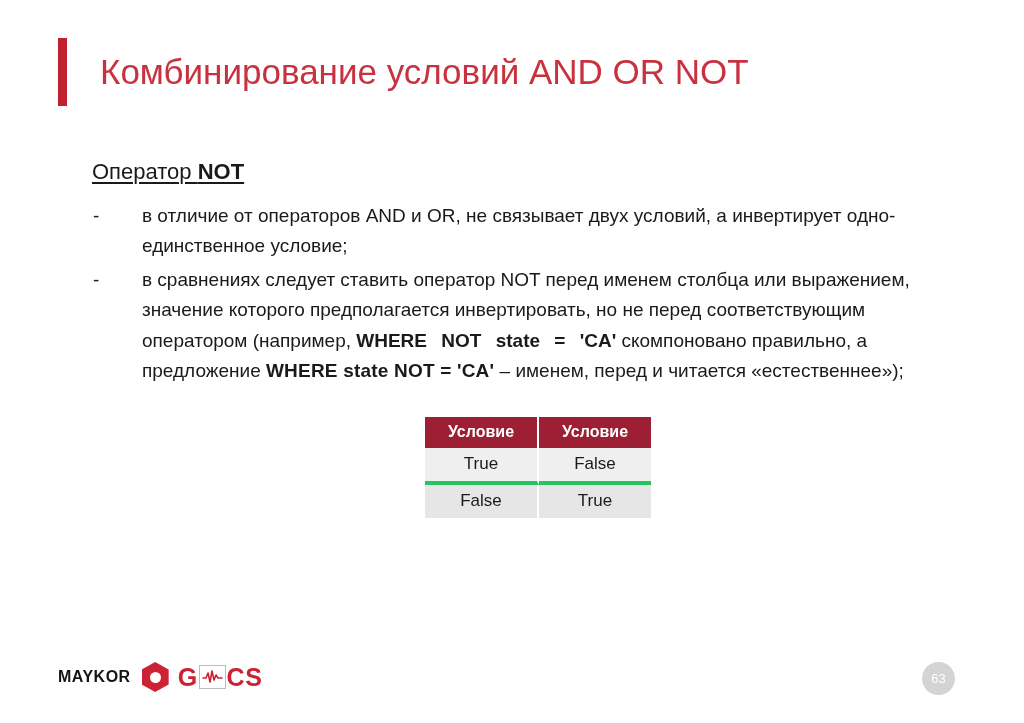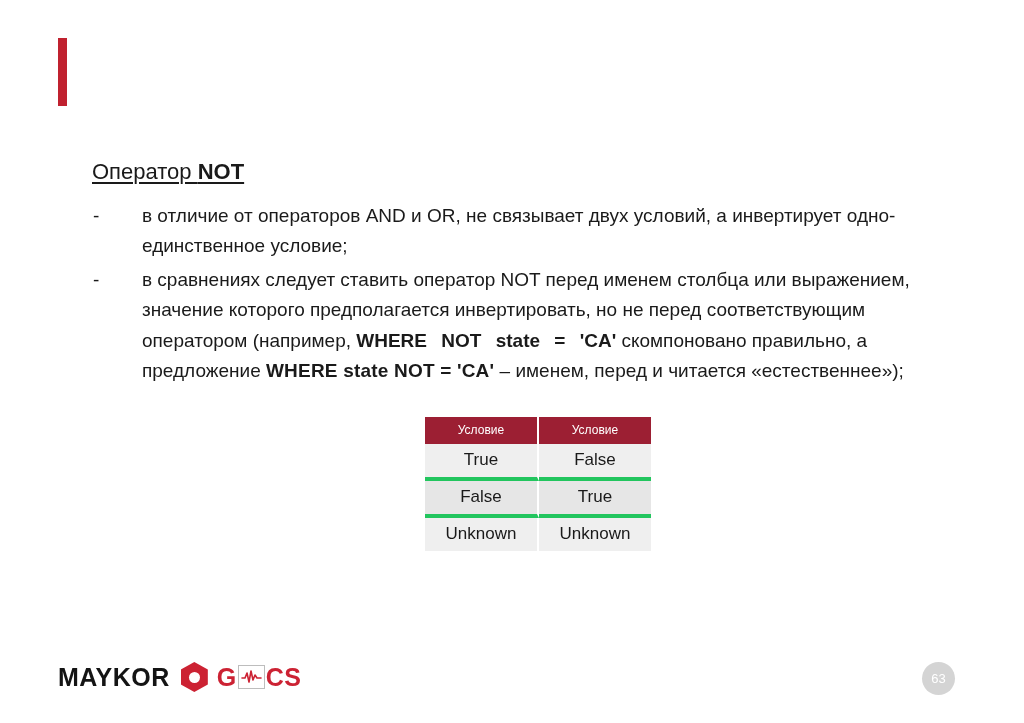--- a/index.html
+++ b/index.html
@@ -101,22 +101,22 @@
     position: absolute;
     left: 425px;
     top: 417px;
     border-collapse: separate;
     border-spacing: 0;
     font-size: 17px;
   }
   .truth-table th {
     background: #9c1f33;
     color: #ffffff;
-    font-weight: normal;
-    font-size: 12px;
+    font-weight: bold;
+    font-size: 16px;
     padding: 6px 0 7px 0;
     width: 112px;
     text-align: center;
     border-right: 2px solid #ffffff;
   }
   .truth-table th:last-child { border-right: none; }
   .truth-table td {
     text-align: center;
     padding: 6px 0 7px 0;
     width: 112px;
@@ -132,21 +132,21 @@
   
   .logo {
     position: absolute;
     left: 58px;
     top: 660px;
     display: flex;
     align-items: center;
     height: 34px;
   }
   .logo-maykor {
-    font-size: 25px;
+    font-size: 16px;
     font-weight: bold;
     letter-spacing: 0.5px;
     color: #141414;
   }
   .logo-hex {
     width: 27px;
     height: 30px;
     margin: 0 9px 0 11px;
     position: relative;
     background: #cc2233;
@@ -195,20 +195,21 @@
     justify-content: center;
   }
 </style>
 </head>
 <body>
 
 <div class="slide">
 
   <div class="title-row">
     <div class="title-accent"></div>
+    <div class="title-text">Комбинирование условий AND OR NOT</div>
   </div>
 
   <div class="body-block">
 
     <div class="subhead">
       <span class="u"><span>Оператор </span><b>NOT</b></span>
     </div>
 
     <ul class="bullets">
 
@@ -239,24 +240,20 @@
     </thead>
     <tbody>
       <tr class="odd">
         <td>True</td>
         <td>False</td>
       </tr>
       <tr class="even">
         <td>False</td>
         <td>True</td>
       </tr>
-      <tr class="odd">
-        <td>Unknown</td>
-        <td>Unknown</td>
-      </tr>
     </tbody>
   </table>
 
   <div class="logo">
     <span class="logo-maykor">MAYKOR</span>
     <span class="logo-hex"></span>
     <span class="logo-g">G</span>
     <span class="logo-box">
       <svg width="21" height="16" viewBox="0 0 21 16" aria-hidden="true">
         <polyline points="1,9 4,9 6,4 8,13 10,2 12,11 14,6 16,9 20,9" fill="none" stroke="#cc2233" stroke-width="1.6" stroke-linejoin="round" stroke-linecap="round"></polyline>

